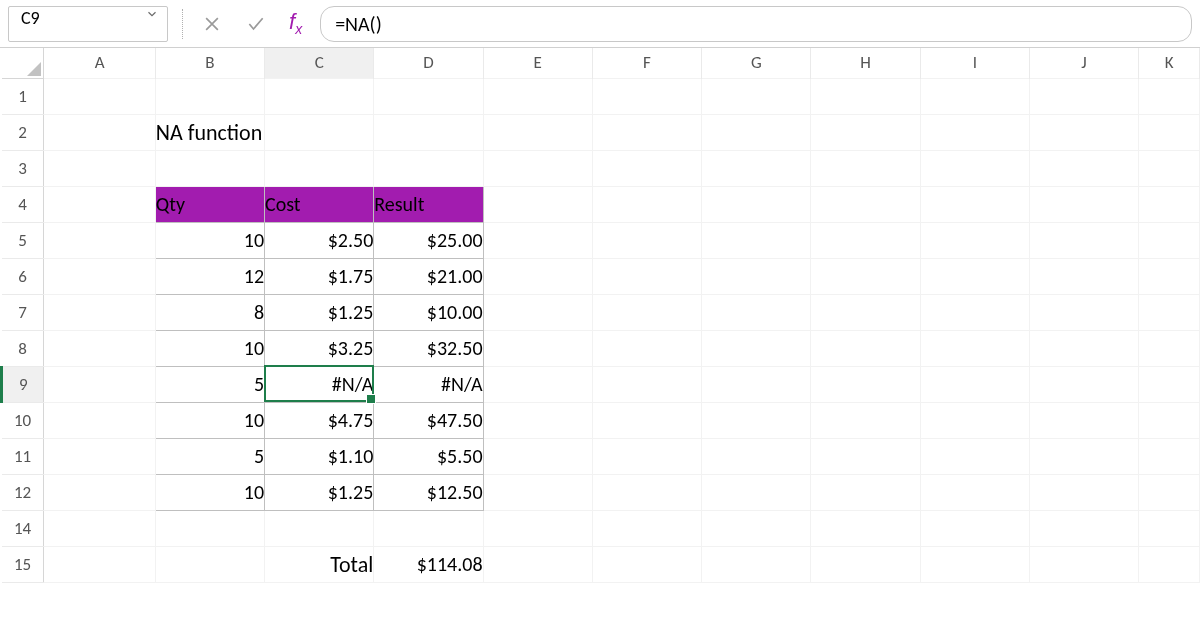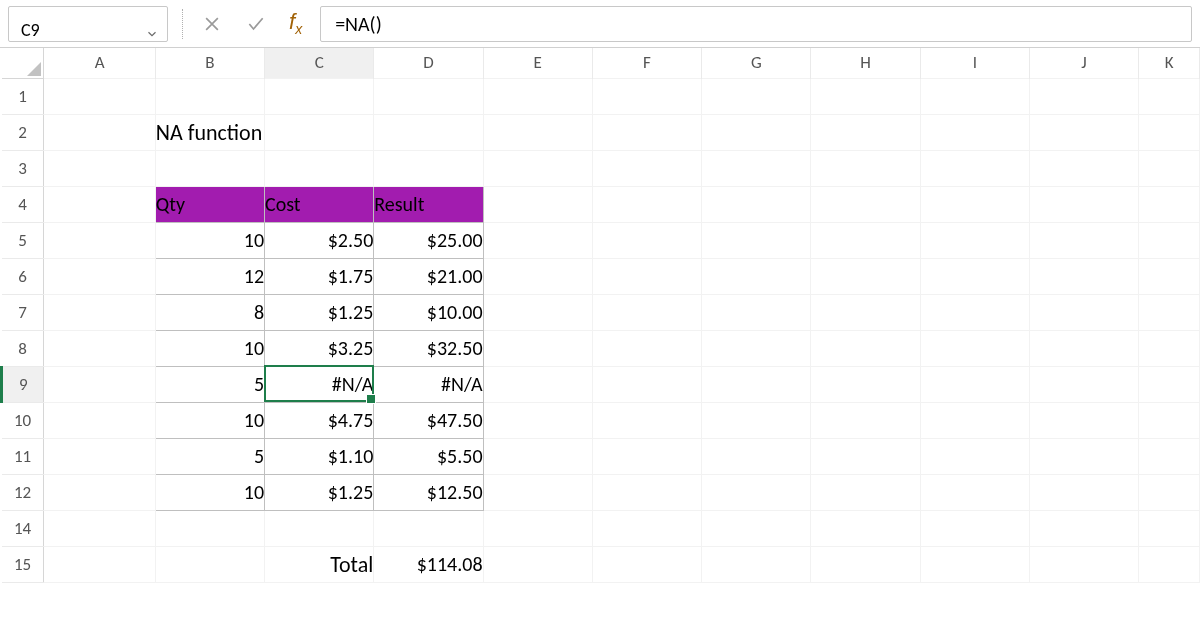--- a/index.html
+++ b/index.html
@@ -19,21 +19,21 @@
     display:flex;
     align-items:center;
     height:48px;
     background:#fff;
     border-bottom:1px solid #d0d0d0;
     padding:6px 8px;
     gap:14px;
   }
   .name-box-wrap{
     display:flex;
-    align-items:flex-end;
+    align-items:flex-start;
     border:1px solid #c8c8c8;
     border-radius:2px;
     height:36px;
     padding:0 8px 0 12px;
     width:160px;
     justify-content:space-between;
     background:#fff;
   }
   .name-box-text{ font-size:18px; }
   .chevron{
@@ -47,28 +47,28 @@
   .fb-btn{
     color:#9a9a9a;
     width:30px; height:30px;
     display:flex; align-items:center; justify-content:center;
   }
   .fb-btn svg{ width:20px; height:20px; }
   .fx{
     font-family: "Segoe UI", Arial, sans-serif;
     font-style:italic;
     font-size:22px;
-    color:#a16207;
+    color:#a21caf;
     padding:0 4px;
     text-align:center;
   }
   .formula-input{
     flex:1;
     border:1px solid #c8c8c8;
-    border-radius:2px;
+    border-radius:14px;
     height:36px;
     line-height:34px;
     padding:0 14px;
     font-size:20px;
     background:#fff;
   }
 
   
   .sheet{
     position:relative;

